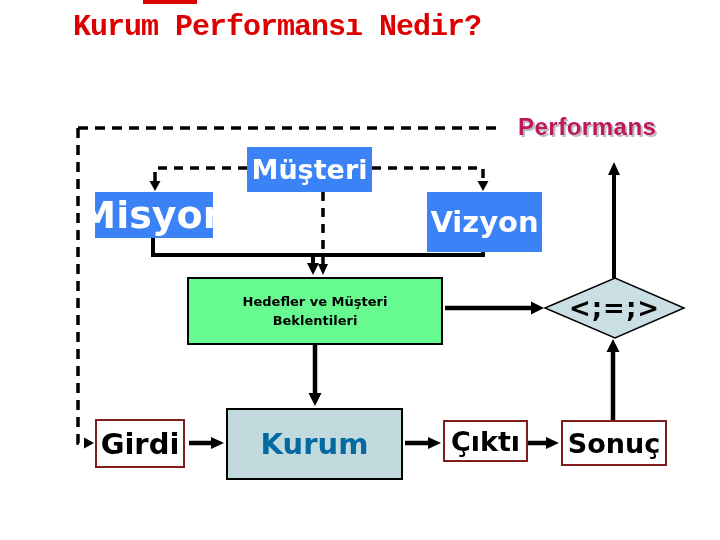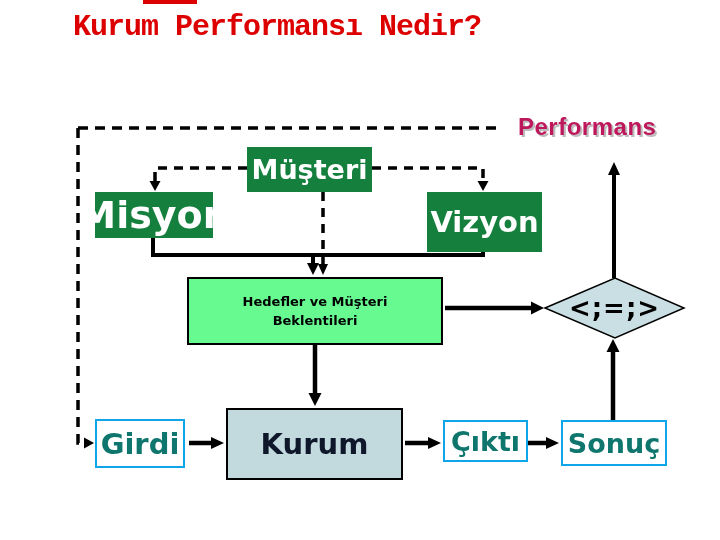--- a/index.html
+++ b/index.html
@@ -7,32 +7,32 @@
        font-family:"DejaVu Sans",sans-serif;}
   .abs{position:absolute;}
   .slide-title{left:73px;top:10px;width:560px;font-size:30px;font-weight:bold;
        color:#dd0000;letter-spacing:-1px;font-family:Liberation Mono, monospace;}
   .title-artifact{left:143px;top:0;width:54px;height:4px;background:#dd0000;}
   .performans{left:518px;top:113px;width:185px;font-size:24px;font-weight:bold;color:#be185d;
        font-family:"Liberation Sans",sans-serif;text-shadow:2px 2px 0 #bdbdbd;letter-spacing:0.5px;}
   svg.connectors{left:0;top:0;width:720px;height:540px;z-index:1;}
   .node{box-sizing:border-box;display:flex;align-items:center;justify-content:center;
        text-align:center;font-weight:bold;z-index:2;}
-  .black-box{background:#15803d;color:#ffffff;text-align:center;}
+  .black-box{background:#3b82f6;color:#ffffff;text-align:center;}
   .musteri{left:247px;top:147px;width:125px;height:45px;font-size:27px;}
   .misyon{left:95px;top:192px;width:118px;height:46px;font-size:38px;}
   .vizyon{left:427px;top:192px;width:115px;height:60px;font-size:29px;}
   .hedefler{left:187px;top:277px;width:256px;height:68px;background:#66fa90;
        border:2px solid #000;flex-direction:column;font-size:13px;line-height:1.5;color:#000;}
   .diamond-label{left:557px;top:283px;width:115px;height:50px;font-size:26px;color:#000;
        letter-spacing:1px;background:transparent;z-index:3;}
-  .white-box{background:#ffffff;border:2px solid #0ea5e9;color:#0f766e;}
+  .white-box{background:#ffffff;border:2px solid #7f1d1d;color:#000000;}
   .girdi{left:95px;top:419px;width:90px;height:49px;font-size:29px;}
   .kurum{left:226px;top:408px;width:177px;height:72px;font-size:29px;
-       background:#c2d9de;border:2px solid #000;color:#0f172a;}
+       background:#c2d9de;border:2px solid #000;color:#0369a1;}
   .cikti{left:443px;top:420px;width:85px;height:42px;font-size:27px;}
   .sonuc{left:561px;top:420px;width:106px;height:46px;font-size:27px;}
 </style>
 </head>
 <body>
 
 <div class="abs title-artifact"></div>
 <h1 class="abs slide-title" style="margin:0">Kurum Performansı Nedir?</h1>
 <div class="abs performans">Performans</div>
 

